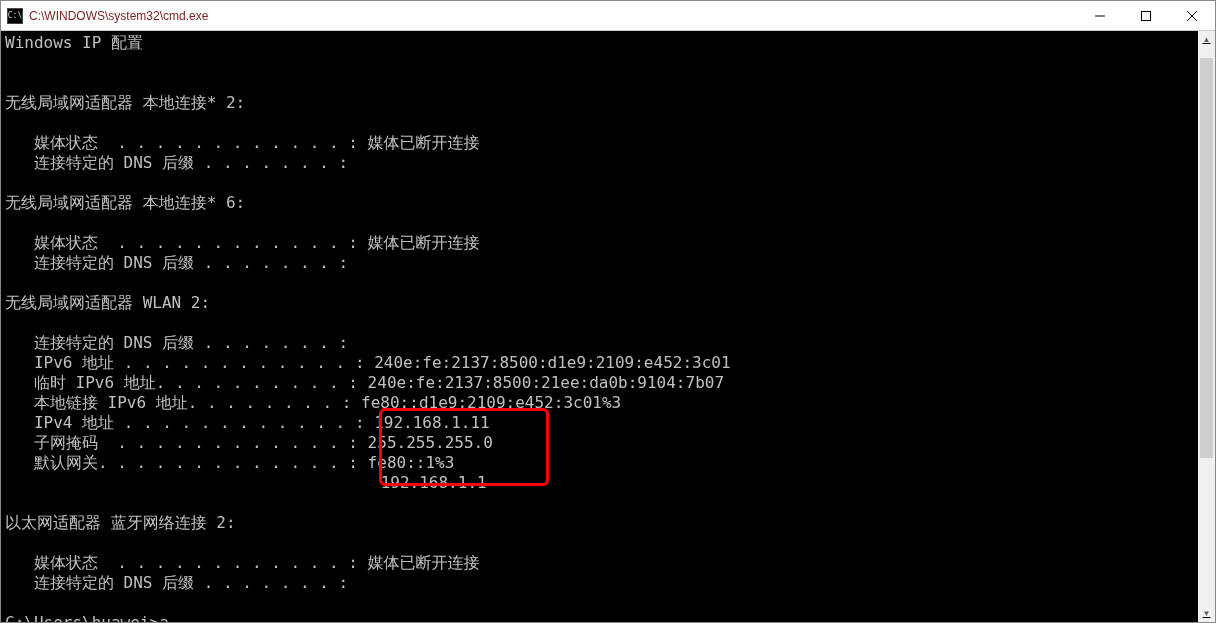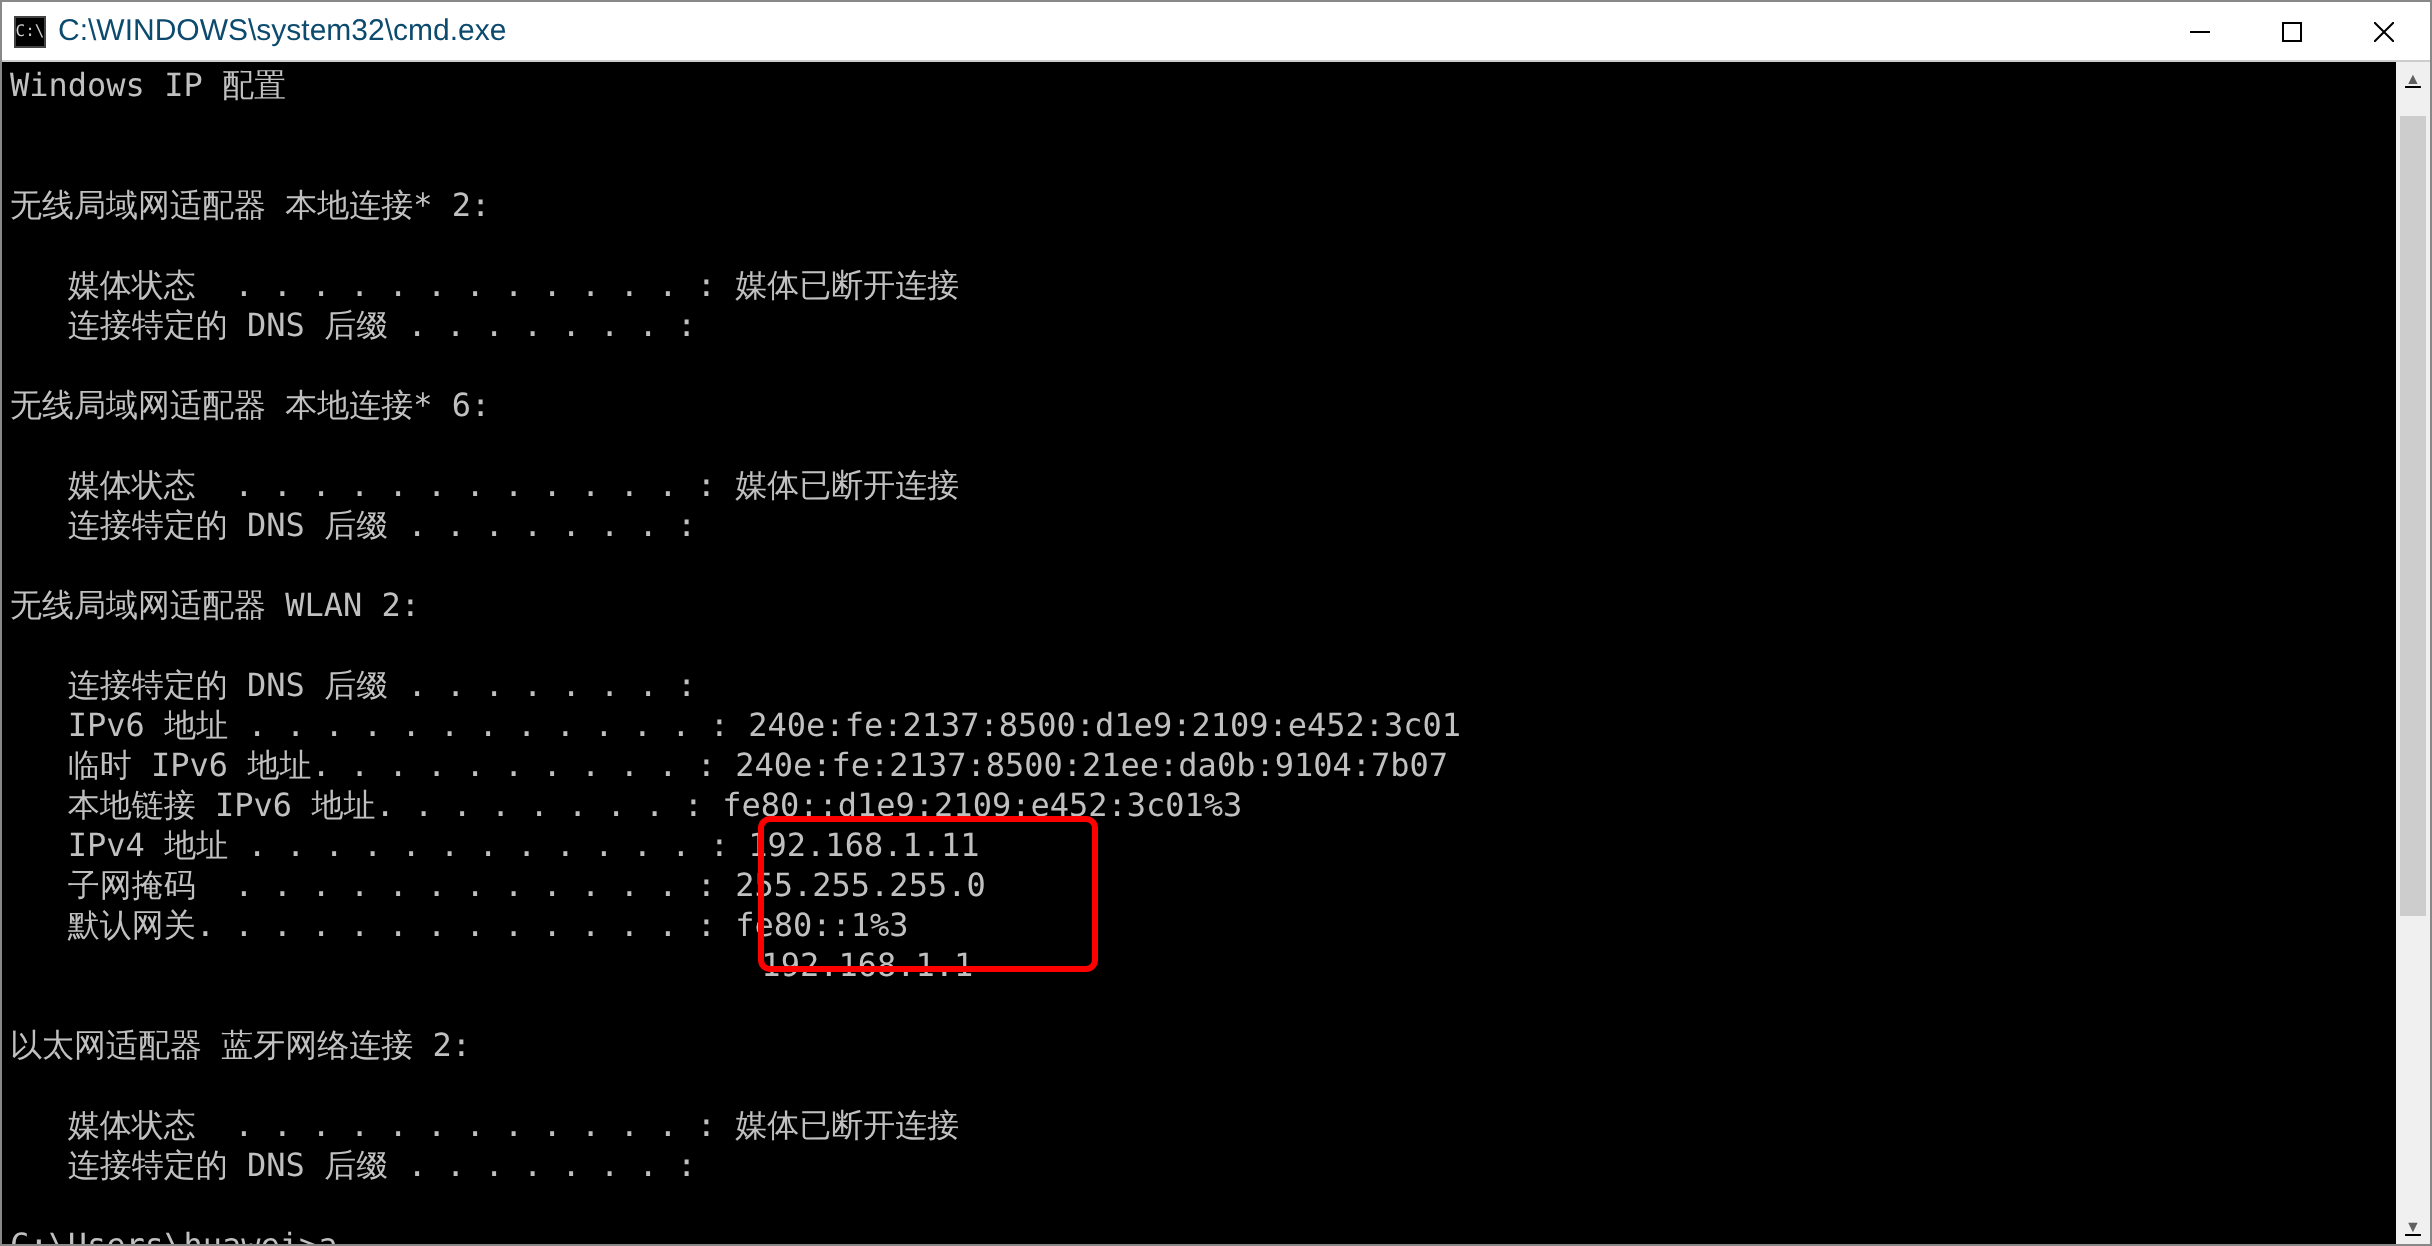--- a/index.html
+++ b/index.html
@@ -40,22 +40,22 @@
       align-items: center;
       justify-content: center;
     }
     .titlebar-icon-inner {
       font-size: 8px;
       color: #ccc;
       font-family: monospace;
       line-height: 1;
     }
     .titlebar-title {
-      font-size: 15px;
-      color: #0c4a6e;
+      font-size: 12px;
+      color: #7f1d1d;
       flex: 1;
     }
     .titlebar-buttons {
       display: flex;
       height: 100%;
     }
     .titlebar-btn {
       width: 46px;
       height: 100%;
       display: flex;

